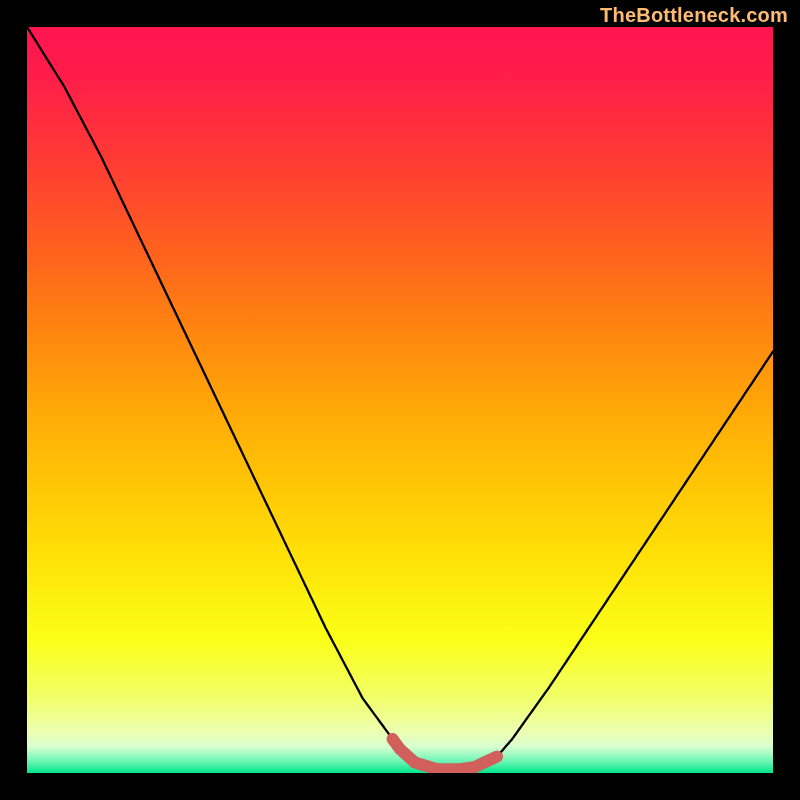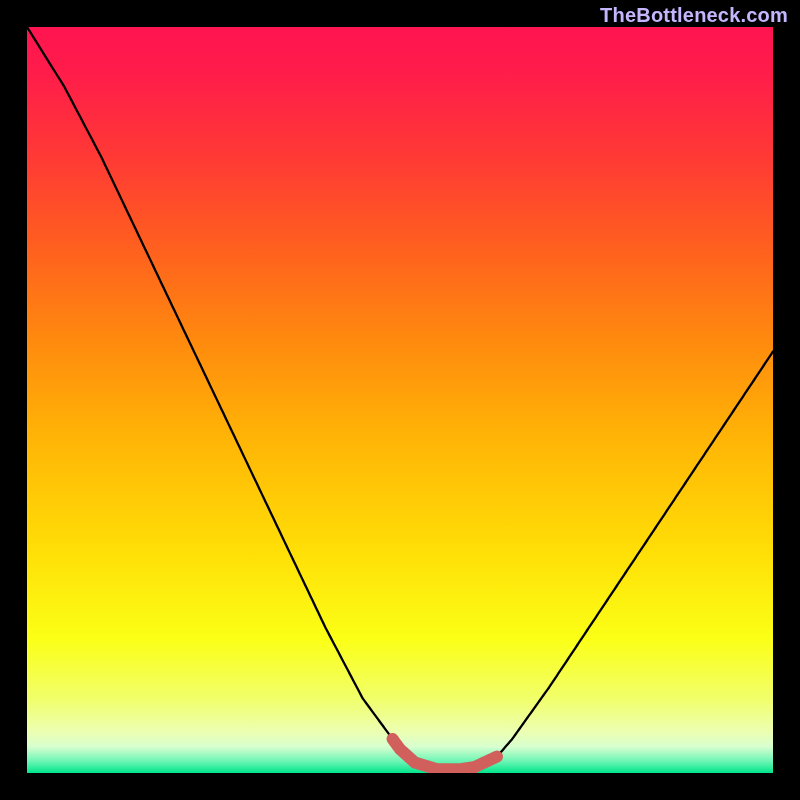--- a/index.html
+++ b/index.html
@@ -10,21 +10,21 @@
     height: 800px;
     background: #000;
   }
   .watermark {
     position: absolute;
     top: 4px;
     right: 12px;
     font-family: Arial, Helvetica, sans-serif;
     font-size: 20px;
     font-weight: 600;
-    color: #c4b5fd;
+    color: #fdba74;
     letter-spacing: 0.2px;
     z-index: 10;
   }
   .plot {
     position: absolute;
     left: 27px;
     top: 27px;
     width: 746px;
     height: 746px;
   }

